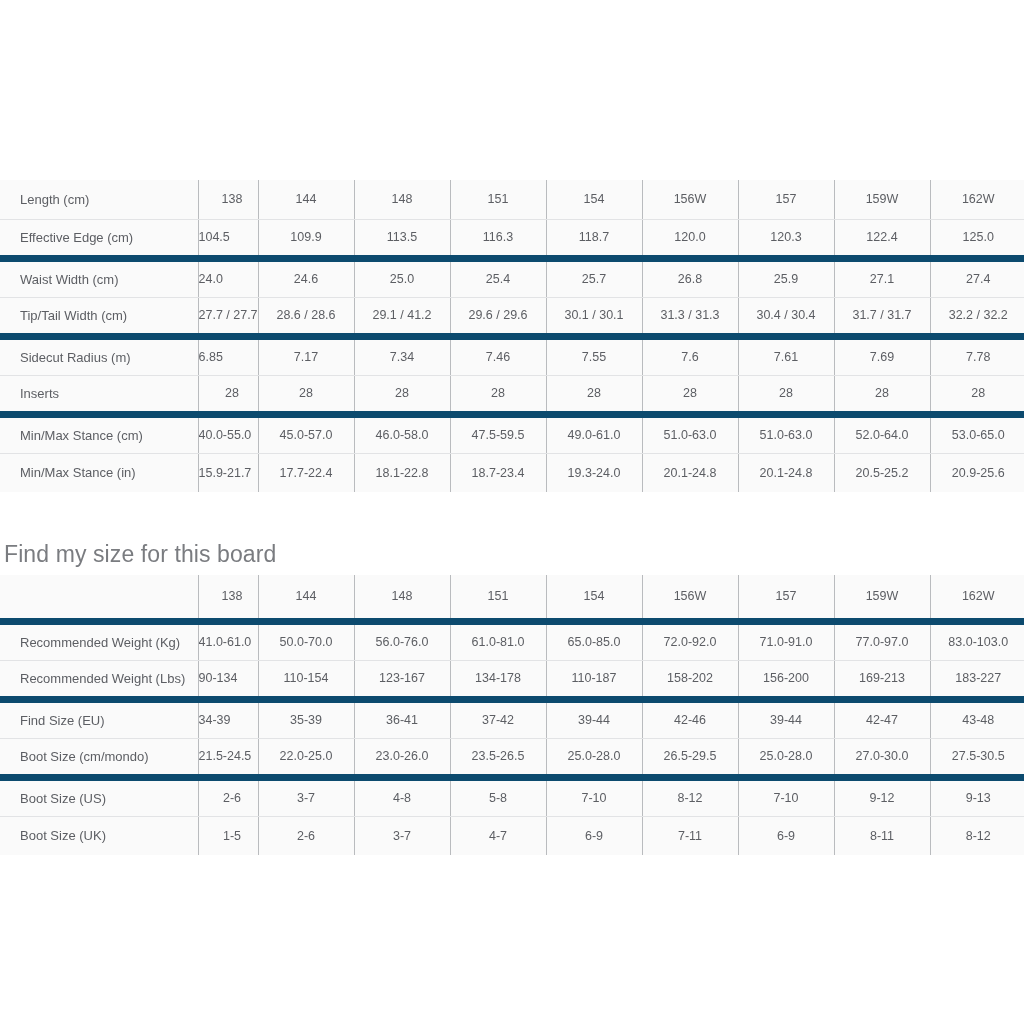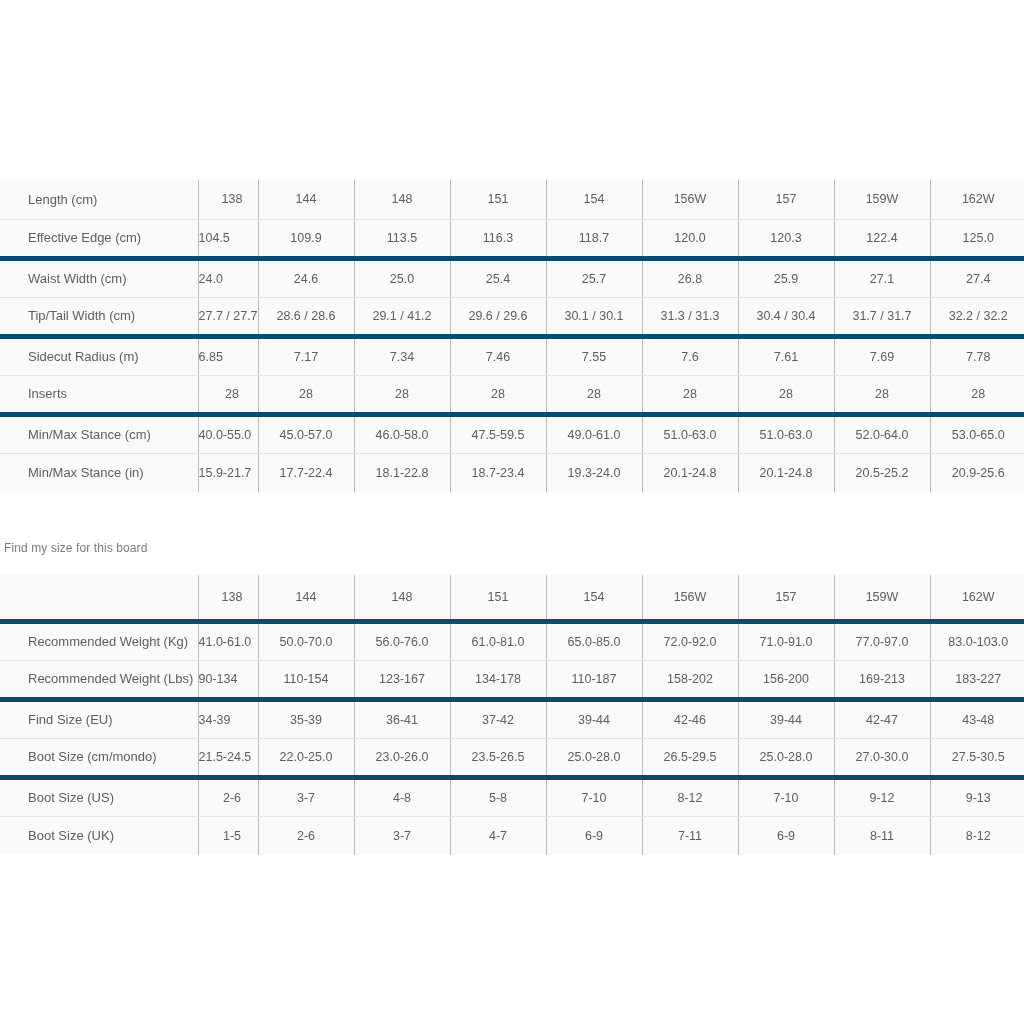--- a/index.html
+++ b/index.html
@@ -13,21 +13,21 @@
 
   
   .spec-block { position: absolute; left: 0; width: 1024px; }
   #spec-table-1 { top: 180px; }
   #spec-table-2 { top: 575px; }
 
   .spec-heading {
     position: absolute;
     left: 4px;
     top: 541px;
-    font-size: 12px;
+    font-size: 23px;
     color: #7a7c80;
     letter-spacing: 0.1px;
     white-space: nowrap;
   }
 
   table.spec {
     width: 1024px;
     border-collapse: collapse;
     table-layout: fixed;
     background: #fafafa;
@@ -42,38 +42,38 @@
     white-space: nowrap;
     overflow: visible;
     border-right: 1px solid #b9bbbe;
     background: #fafafa;
   }
   table.spec td:last-child, table.spec th:last-child { border-right: none; }
 
   
   table.spec td.rowlabel, table.spec th.rowlabel {
     text-align: left;
-    padding-left: 28px;
+    padding-left: 20px;
     font-size: 13px;
     color: #5c5e63;
     border-right: 1px solid #b9bbbe;
     background: #fafafa;
   }
   #spec-table-1 td.rowlabel, #spec-table-1 th.rowlabel { width: 198px; }
   #spec-table-2 td.rowlabel, #spec-table-2 th.rowlabel { width: 198px; }
 
   
   table.spec .col-first { width: 60px; }
   table.spec .col-rest  { width: 96px; }
 
   
   table.spec tr.header-row td, table.spec tr.header-row th { height: 46px; }
 
   
-  table.spec tr.rule-strong > * { border-bottom: 5px solid #0c4a6e; }
+  table.spec tr.rule-strong > * { border-bottom: 7px solid #0c4a6e; }
   table.spec tr.rule-light  > * { border-bottom: 1px solid #e2e3e5; }
   table.spec tr.rule-none   > * { border-bottom: none; }
 
   
   .clip-cell { position: relative; }
   .clip-cell .clip-text {
     position: absolute;
     left: 0; top: 50%;
     transform: translateY(-50%);
     width: 120px;

